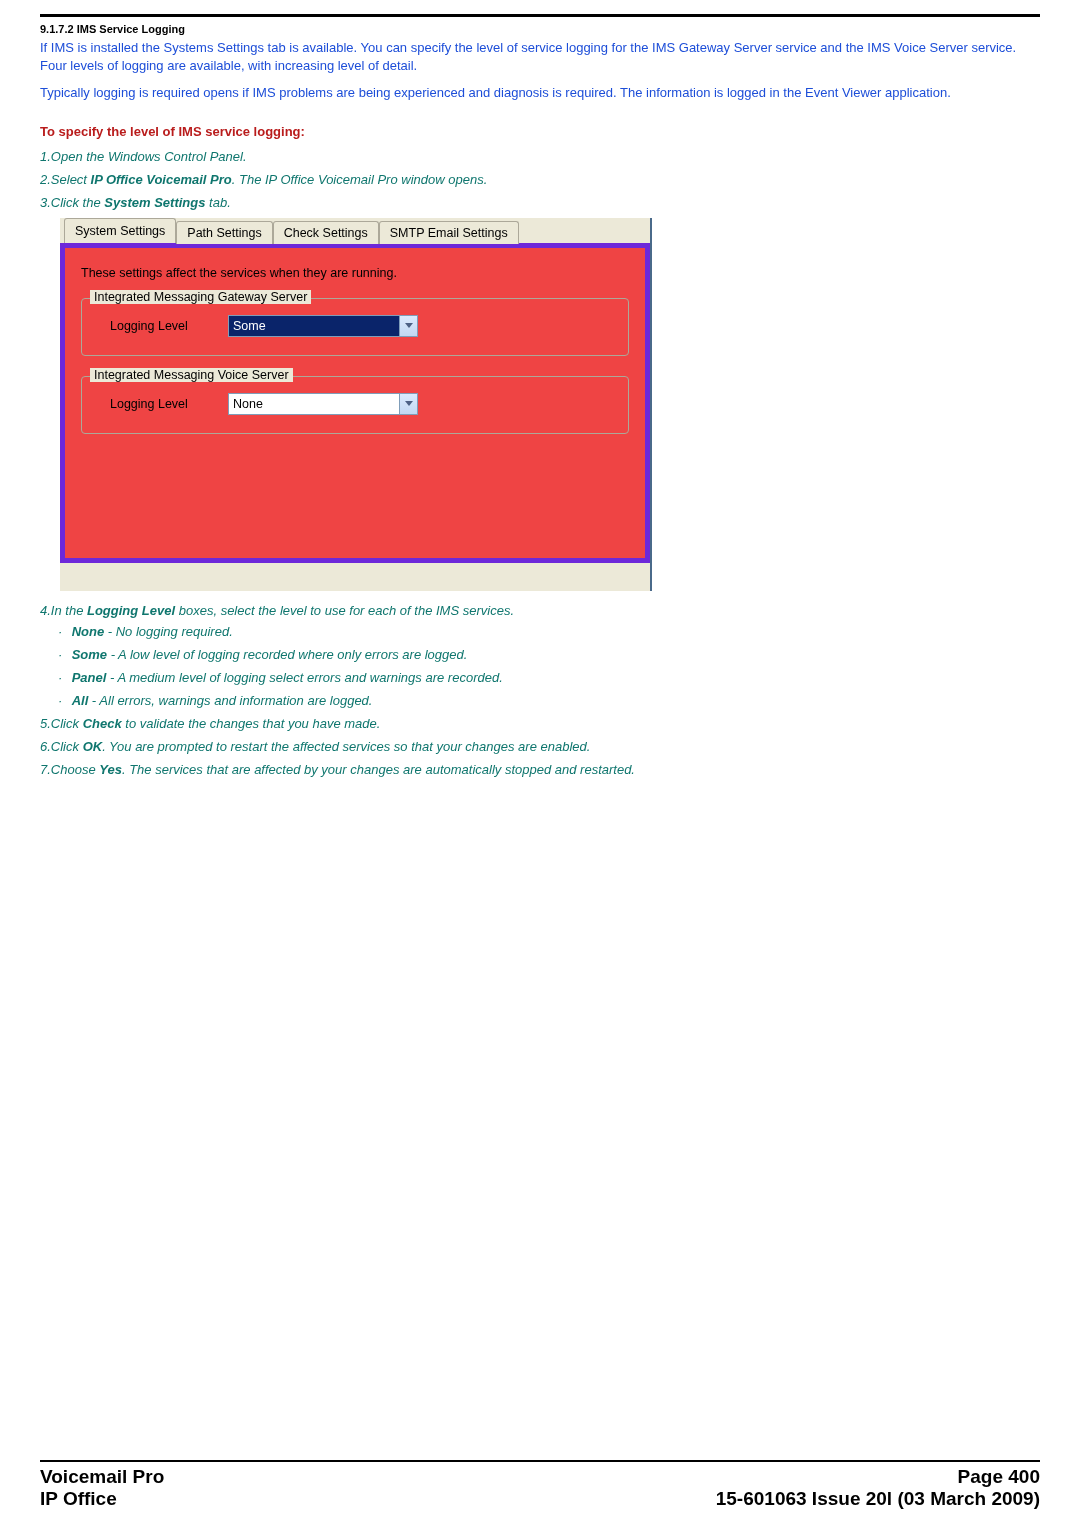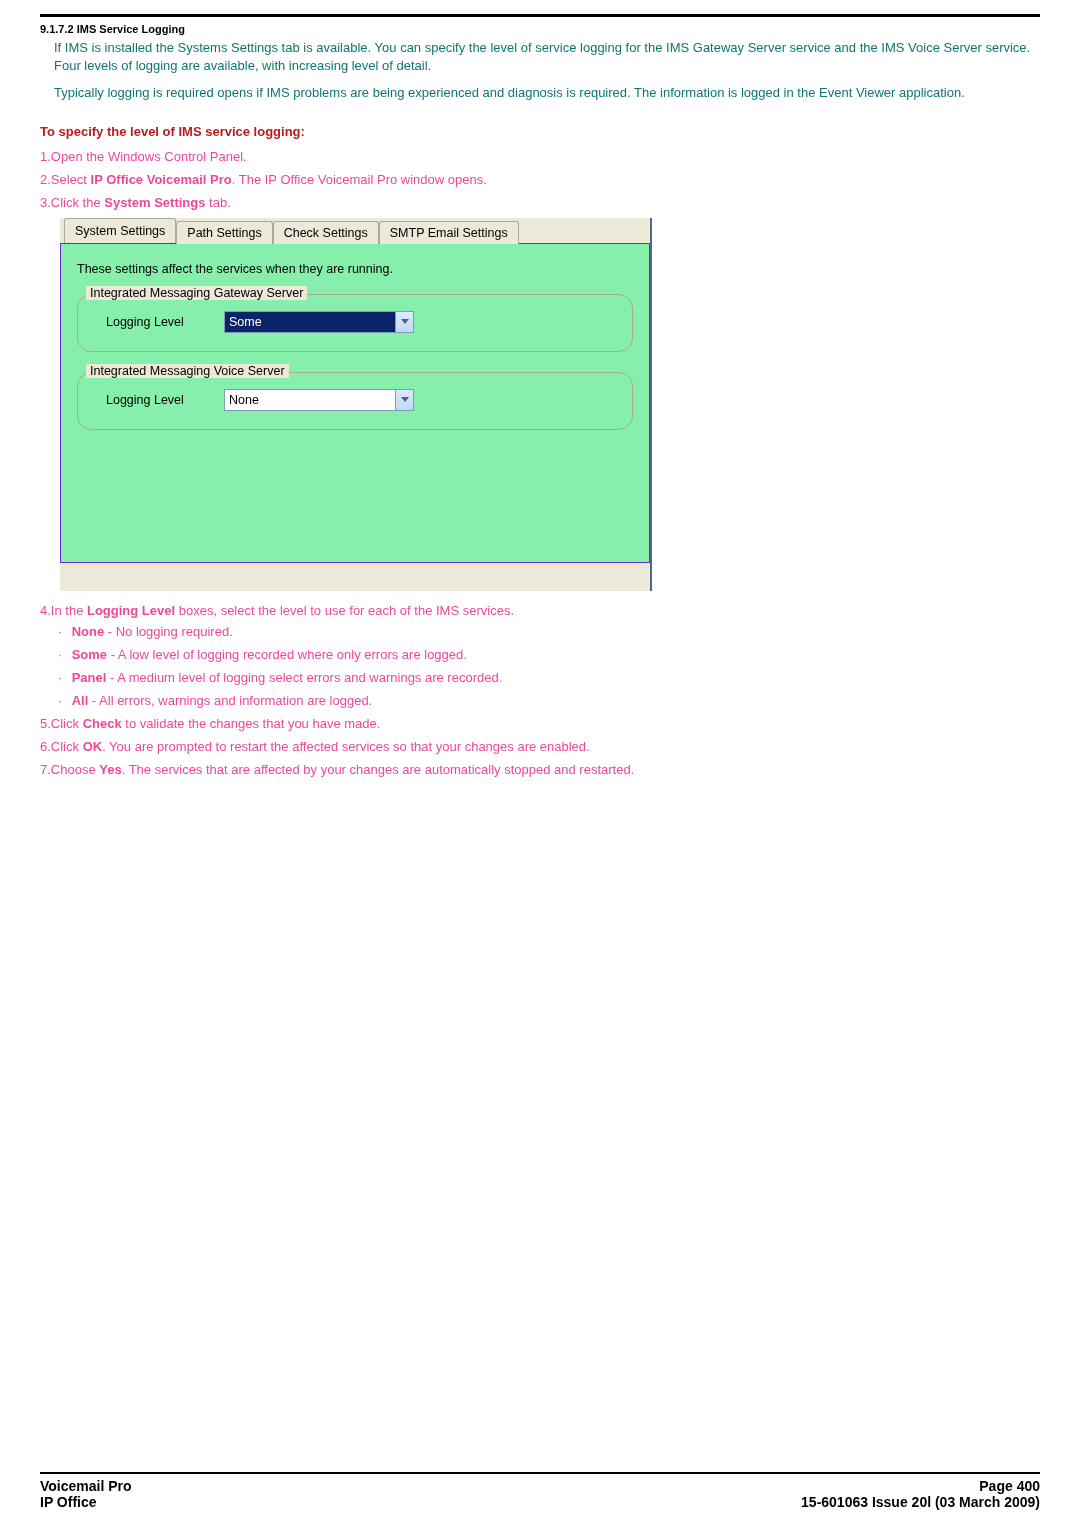--- a/index.html
+++ b/index.html
@@ -18,38 +18,38 @@
     margin-bottom: 6px;
   }
   .section-heading {
     font-family: Arial, Helvetica, sans-serif;
     font-weight: bold;
     font-size: 11px;
     color: #000;
     margin-bottom: 4px;
   }
   .para {
-    color: #0f766e;
+    color: #1d4ed8;
     line-height: 1.35;
     margin-bottom: 10px;
-    margin-left: 14px;
   }
   .subhead {
     font-weight: bold;
     color: #b91c1c;
     margin-top: 22px;
     margin-bottom: 10px;
   }
   .numlist {
     list-style: none;
     padding-left: 0;
   }
   .numlist > li {
     margin-bottom: 8px;
-    color: #ec4899;
+    color: #0f766e;
+    font-style: italic;
   }
   .numlist .num {
     display: inline;
   }
   .bullets {
     list-style: none;
     padding-left: 18px;
     margin-top: 6px;
   }
   .bullets > li {
@@ -92,32 +92,32 @@
   }
   .tab.active {
     background: #ece9d8;
     border-top: 1px solid #aca899;
     z-index: 2;
     padding-top: 5px;
     padding-bottom: 5px;
     bottom: 0;
   }
   .tab-content {
-    border: 1px solid #6d28d9;
-    background: #86efac;
+    border: 5px solid #6d28d9;
+    background: #ef4444;
     padding: 18px 16px 40px 16px;
     font-family: Tahoma, Arial, sans-serif;
     font-size: 12.5px;
     color: #000;
     min-height: 320px;
   }
   .desc-line { margin-bottom: 18px; }
   .fieldset {
     border: 1px solid #aca899;
-    border-radius: 14px;
+    border-radius: 4px;
     padding: 16px 5px 18px 14px;
     margin-bottom: 20px;
     position: relative;
   }
   .fieldset .legend {
     position: absolute;
     top: -9px;
     left: 8px;
     background: #ece9d8;
     padding: 0 4px;
@@ -171,21 +171,21 @@
   }
   .footer-rule {
     border-top: 2px solid #000;
     margin-bottom: 4px;
   }
   .footer-row {
     display: flex;
     justify-content: space-between;
     font-family: Arial, Helvetica, sans-serif;
     font-weight: bold;
-    font-size: 14px;
+    font-size: 19px;
     color: #000;
   }
 </style>
 </head>
 <body>
 
 <div class="top-rule"></div>
 
 <div class="section-heading">9.1.7.2 IMS Service Logging</div>
 

